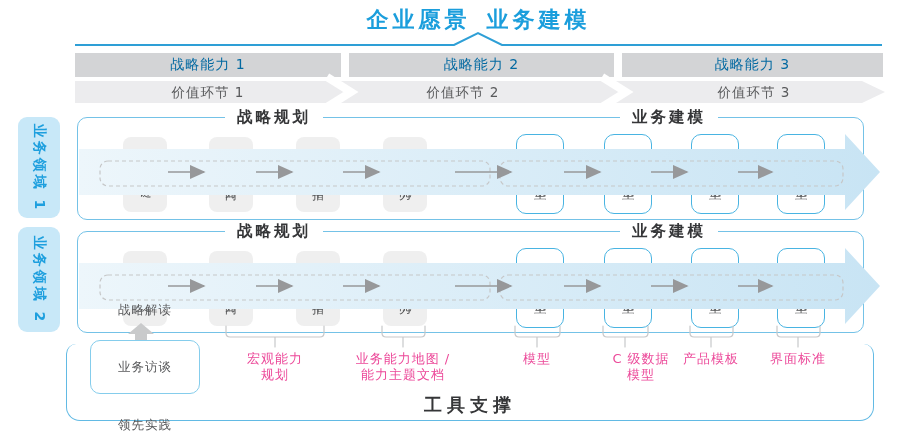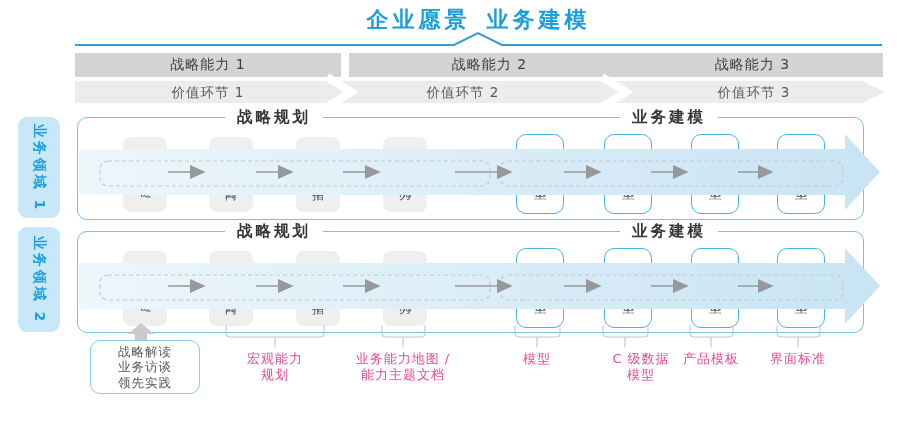--- a/index.html
+++ b/index.html
@@ -5,21 +5,21 @@
   html,body{margin:0;padding:0;background:#fff;}
   .canvas{position:relative;width:910px;height:432px;background:#fff;overflow:hidden;
           font-family:"DejaVu Sans","Liberation Sans",sans-serif;}
   .abs{position:absolute;}
   
   .main-title{left:75px;top:5px;width:807px;display:flex;justify-content:center;gap:16px;
               font-size:22px;font-weight:bold;color:#1b9edc;letter-spacing:4px;z-index:3;}
   
   .cap-bar{top:53px;height:24px;background:#d3d4d6;z-index:1;
            display:flex;align-items:center;justify-content:center;
-           font-size:14px;color:#404040;letter-spacing:1px;}
+           font-size:14px;color:#0369a1;letter-spacing:1px;}
   
   .band-label{top:84px;width:150px;text-align:center;font-size:13.5px;color:#58595b;
               letter-spacing:1px;z-index:3;}
   
   .vtab{left:18px;width:42px;background:#c8e8f8;border-radius:9px;z-index:1;}
   .vtab span{position:absolute;left:50%;top:50%;transform:translate(-50%,-50%) rotate(90deg);
              white-space:nowrap;font-size:14px;font-weight:bold;color:#1e9fde;letter-spacing:3px;}
   
   .panel{left:77px;width:785px;background:#fff;border:1.5px solid #74c2e7;border-radius:10px;z-index:1;}
   .panel-header{position:absolute;top:-11px;transform:translateX(-50%);background:#fff;
@@ -33,39 +33,39 @@
          font-size:12.5px;color:#555657;line-height:1;}
   
   #gfx{left:0;top:0;z-index:2;pointer-events:none;}
   
   .tool-box{left:66px;top:344px;width:806px;height:76px;border:1.5px solid #62bae4;border-top:none;
             border-radius:10px 10px 14px 14px;z-index:1;}
   .tool-label{position:absolute;bottom:3px;left:0;width:100%;text-align:center;
               font-size:18px;font-weight:bold;color:#353638;letter-spacing:5px;}
   .practice-box{left:90px;top:340px;width:108px;height:52px;background:#fff;border:1px solid #85cdec;
                 border-radius:10px;z-index:3;display:flex;flex-direction:column;align-items:center;
-                justify-content:center;font-size:12.5px;line-height:15.5px;color:#58595b;letter-spacing:1px;}
+                justify-content:center;font-size:12.5px;line-height:15.5px;color:#58595b;letter-spacing:1px;gap:42px;}
   .deliv{top:351px;width:130px;text-align:center;font-size:13px;line-height:16px;
          color:#ec4899;letter-spacing:1px;z-index:3;}
   .deliv span{display:block;}
 </style>
 </head>
 <body>
 
 <div class="canvas">
 
   <div class="abs main-title">
     <span>企业愿景</span>
     <span>业务建模</span>
   </div>
 
   <div class="abs cap-bar" style="left:75px;width:266px;">
       <span>战略能力 1</span>
     </div>
-  <div class="abs cap-bar" style="left:349px;width:265px;padding-left:8px;">
+  <div class="abs cap-bar" style="left:349px;width:265px;">
       <span>战略能力 2</span>
     </div>
   <div class="abs cap-bar" style="left:622px;width:261px;">
       <span>战略能力 3</span>
     </div>
 
   <div class="abs band-label" style="left:133px;">价值环节 1</div>
   <div class="abs band-label" style="left:388px;">价值环节 2</div>
   <div class="abs band-label" style="left:679px;">价值环节 3</div>
 
@@ -188,20 +188,23 @@
     <g stroke="#c7c8ca" stroke-width="1.2" fill="none" stroke-linecap="round">
       <path d="M226,326 V333 Q226,337 230,337 H320 Q324,337 324,333 V326 M275,337 V347"></path>
       <path d="M382,326 V333 Q382,337 386,337 H421 Q425,337 425,333 V326 M403,337 V347"></path>
       <path d="M515,326 V333 Q515,337 519,337 H556 Q560,337 560,333 V326 M537,337 V347"></path>
       <path d="M603,326 V333 Q603,337 607,337 H644 Q648,337 648,333 V326 M625,337 V347"></path>
       <path d="M690,326 V333 Q690,337 694,337 H729 Q733,337 733,333 V326 M711,337 V347"></path>
       <path d="M777,326 V333 Q777,337 781,337 H816 Q820,337 820,333 V326 M798,337 V347"></path>
     </g>
   </svg>
 
+  <div class="abs tool-box">
+    <div class="tool-label">工具支撑</div>
+  </div>
 
   <div class="abs practice-box">
     <span>战略解读</span>
     <span>业务访谈</span>
     <span>领先实践</span>
   </div>
 
   <div class="abs deliv" style="left:210px;">
     <span>宏观能力</span>
     <span>规划</span>

